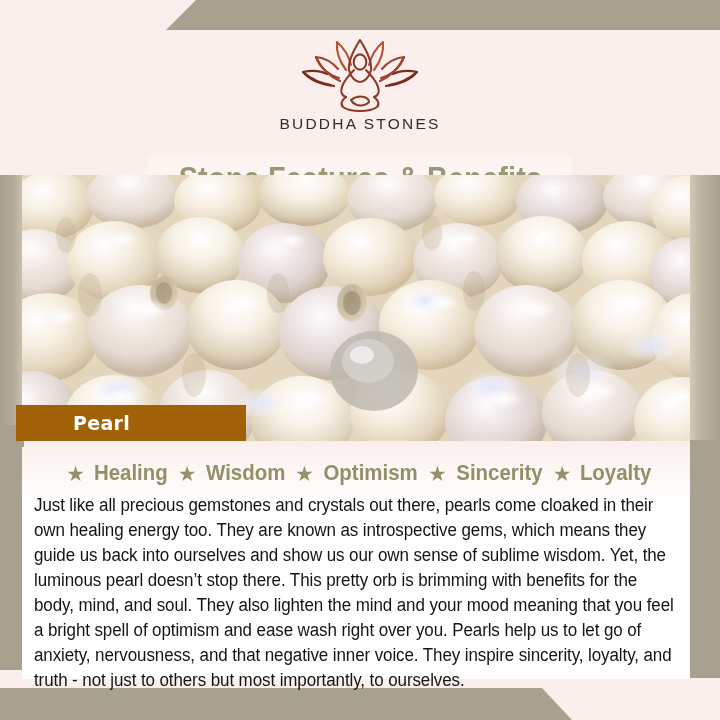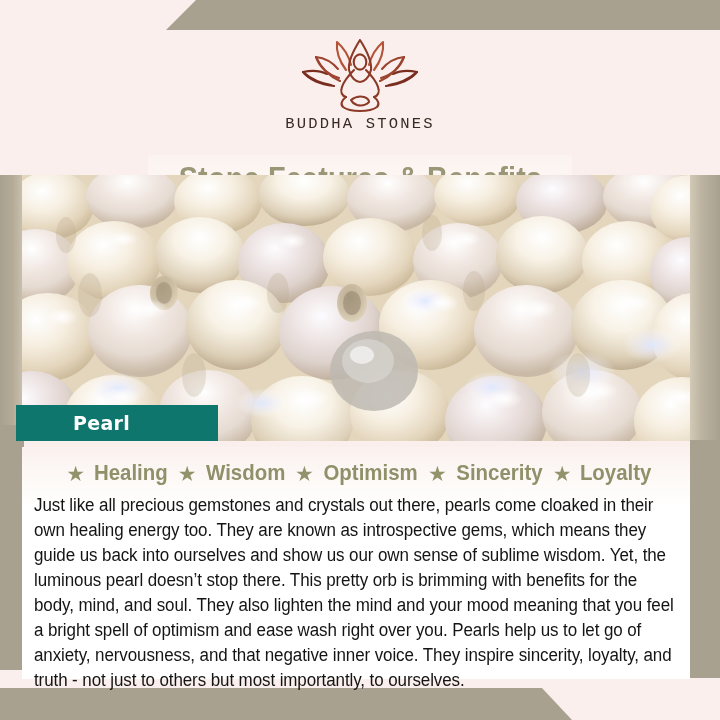--- a/index.html
+++ b/index.html
@@ -46,21 +46,21 @@
     position:absolute;left:0;top:30px;width:720px;height:145px;
     background:#faefec;
   }
   .logo-wrap{
     position:absolute;left:0;top:4px;width:720px;
     display:flex;flex-direction:column;align-items:center;
   }
   .logo-mark{width:132px;height:80px;display:block;}
   .brand{
     margin-top:1px;
-    font-family:Liberation Mono, monospace;
+    font-family:Liberation Sans, sans-serif;
     font-size:15.5px;letter-spacing:2.2px;
     color:#3a2a24;font-weight:400;
     text-align:center;
   }
 
   
   .title-plaque{
     position:absolute;left:148px;top:125px;width:424px;height:48px;
     background:linear-gradient(180deg,#fbf3f0 0%,#fdf7f4 60%,#fbf2ef 100%);
     display:flex;align-items:center;justify-content:center;
@@ -78,22 +78,22 @@
 
   
   .photo{
     position:absolute;left:22px;top:175px;width:668px;height:266px;
     overflow:hidden;background:#e8dcc8;
   }
   .photo svg{display:block;width:100%;height:100%;}
 
   
   .gem-bar{
-    position:absolute;left:16px;top:405px;width:202px;height:36px;
-    background:#0f766e;
+    position:absolute;left:16px;top:405px;width:230px;height:36px;
+    background:#a16207;
     display:flex;align-items:center;
   }
   .gem-bar-text{
     margin-left:57px;
     color:#ffffff;
     font-family:"DejaVu Sans",sans-serif;
     font-weight:700;
     font-size:19px;
     letter-spacing:.3px;
   }

